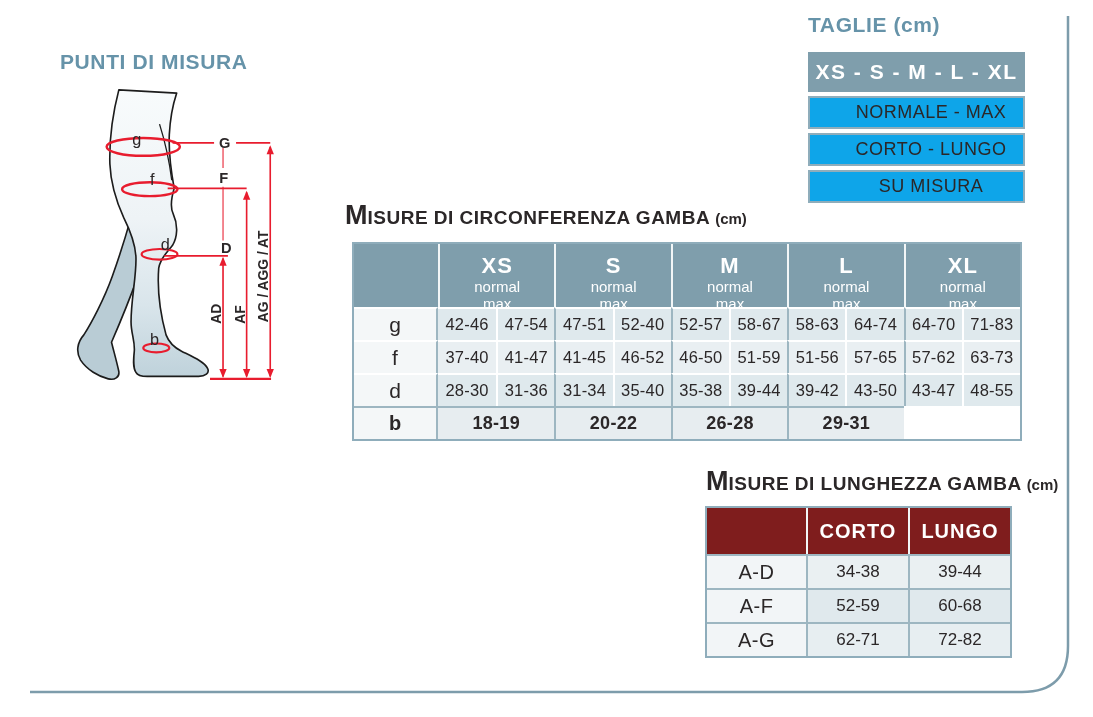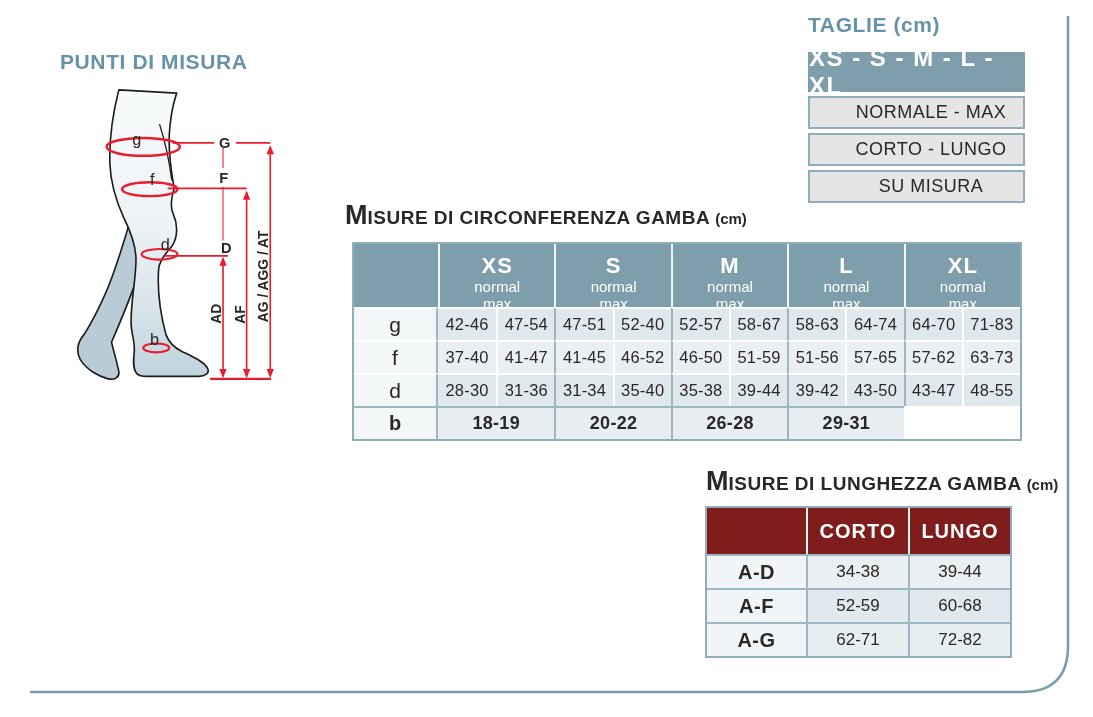--- a/index.html
+++ b/index.html
@@ -19,22 +19,22 @@
   .sec-title .lead { font-size:27px; font-weight:700; }
   .sec-title .rest { font-size:19px; font-weight:700; letter-spacing:0.5px; }
   .sec-title .unit { font-size:15px; font-weight:700; margin-left:5px; }
   .circ-title { left:345px; top:200px; }
   .len-title  { left:706px; top:466px; }
 
   .cc { display:flex; align-items:center; justify-content:center; }
 
   
   .taglie-box { position:absolute; left:808px; top:52px; width:217px; }
-  .taglie-head { height:40px; background:#7f9eac; color:#fff; font-size:24px; font-weight:700; letter-spacing:1.5px; border:1px solid #7f9eac; }
-  .taglie-row { height:33px; margin-top:4px; background:#e5e5e5; border:2px solid #8fadbb; font-size:18px; letter-spacing:0.5px;padding-left:29px; }
+  .taglie-head { height:40px; background:#7f9eac; color:#fff; font-size:21px; font-weight:700; letter-spacing:1.5px; border:1px solid #7f9eac; }
+  .taglie-row { height:33px; margin-top:4px; background:#0ea5e9; border:2px solid #8fadbb; font-size:18px; letter-spacing:0.5px;padding-left:29px; }
 
   
   .circ-table { position:absolute; left:352px; top:242px; width:670px; border:2px solid #8fadbb; background:#fff; }
   .circ-head { display:grid; grid-template-columns:84px repeat(5,1fr); height:63px; background:#7f9eac; }
   .size-group { border-left:2px solid #f2f6f7; display:flex; flex-direction:column; align-items:center; justify-content:center; color:#fff; padding-top:10px; }
   .size-name { font-size:22px; font-weight:700; letter-spacing:1px; line-height:1.1; }
   .subhead { display:grid; grid-template-columns:1fr; width:100%; font-size:15px; color:#fff; }
   .subhead span { text-align:center; }
   .circ-body { display:grid; grid-template-columns:84px repeat(10,1fr); grid-auto-rows:33px; }
   .c-label { background:#f4f7f8; border-top:2px solid #fff; border-right:2px solid #9db6c1; font-size:21px; }
@@ -44,21 +44,21 @@
   .r0 { background:#dfe9ed; } .r1 { background:#e9eff2; } .r2 { background:#dfe9ed; }
   .c-span { grid-column:span 2; background:#e7edf0; border-top:2px solid #9db6c1; border-left:2px solid #9db6c1; font-size:18px; font-weight:700; letter-spacing:0.3px; }
   .c-span.g0 { border-left:none; }
   .c-label.brow { border-top:2px solid #9db6c1; font-weight:700; font-size:20px; }
 
   
   .len-table { position:absolute; left:705px; top:506px; width:307px; border:2px solid #8fadbb; background:#fff;
                display:grid; grid-template-columns:99px 102px 102px; grid-template-rows:46px 34px 34px 34px; }
   .lh { background:#7f1d1d; }
   .lh.col { border-left:2px solid #f2f6f7; color:#fff; font-weight:700; font-size:20px; letter-spacing:1px; }
-  .l-label { font-weight:700; font-size:20px; border-top:2px solid #9db6c1; background:#f2f5f7; letter-spacing:0.5px; }
+  .l-label { font-weight:400; font-size:20px; border-top:2px solid #9db6c1; background:#f2f5f7; letter-spacing:0.5px; }
   .l-val { border-top:2px solid #9db6c1; border-left:2px solid #9db6c1; font-size:17px; }
   .lr0 { background:#eaf0f2; } .lr1 { background:#e0e9ed; } .lr2 { background:#e7eef1; }
 </style>
 </head>
 <body>
 
 <div class="page">
 
   <svg class="frame" width="1093" height="717" viewBox="0 0 1093 717">
     <path d="M 1068,16 L 1068,646 Q 1068,692 1022,692 L 30,692" fill="none" stroke="#7d9cab" stroke-width="2.5"></path>

